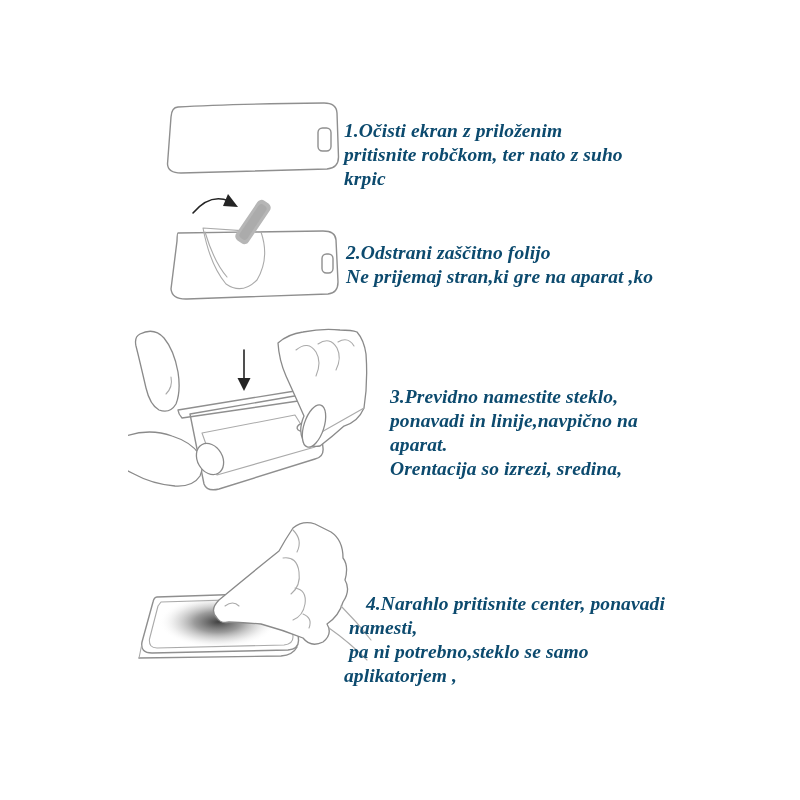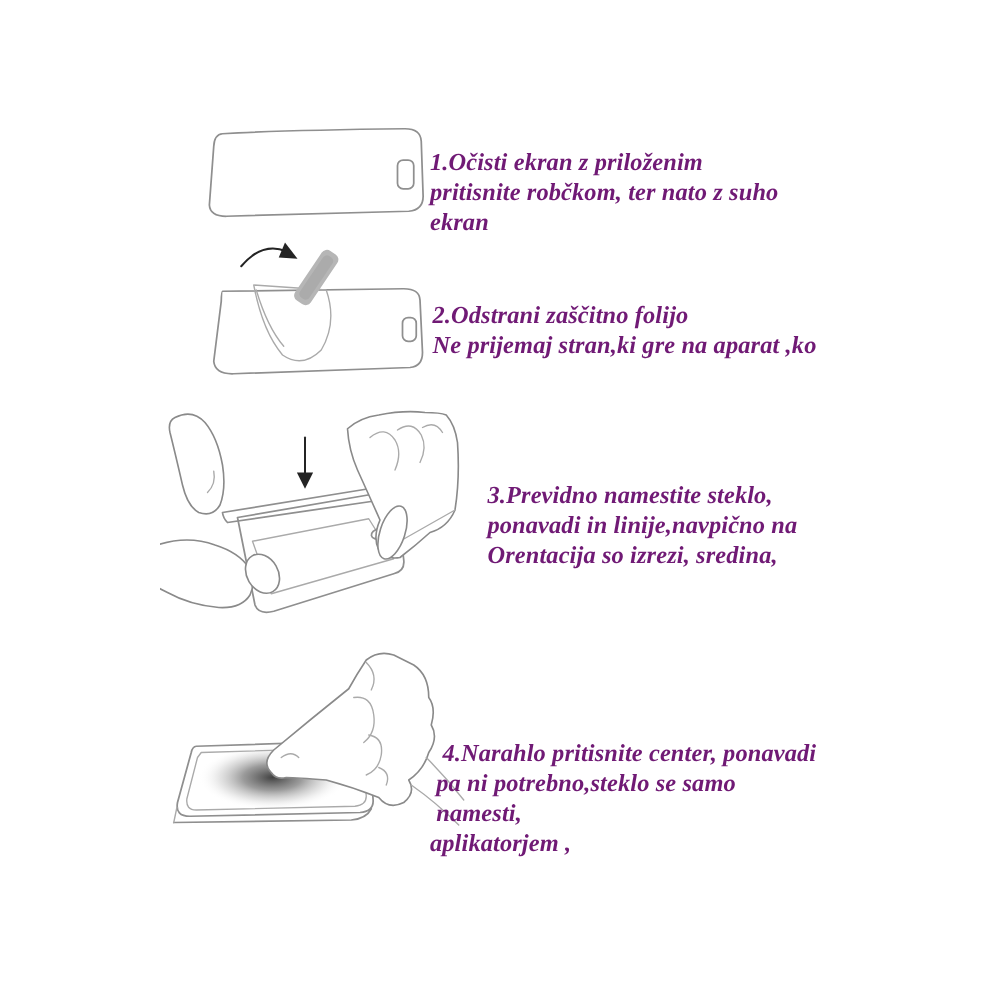--- a/index.html
+++ b/index.html
@@ -2,21 +2,21 @@
 <html><head>
 <meta charset="utf-8">
 <style>
   html,body{margin:0;padding:0;background:#ffffff;}
   .canvas{
     position:relative;width:800px;height:800px;background:#ffffff;overflow:hidden;
     font-family:"Liberation Serif","DejaVu Serif",serif;
   }
   .illus{position:absolute;}
   .text-block{
-    position:absolute;color:#701a75;font-weight:bold;font-style:italic;
+    position:absolute;color:#0c4a6e;font-weight:bold;font-style:italic;
     font-size:19.5px;line-height:24px;white-space:nowrap;letter-spacing:0.1px;
   }
   .ln  {fill:none;stroke:#8f8f8f;stroke-width:1.4;stroke-linecap:round;stroke-linejoin:round;}
   .ln3 {fill:none;stroke:#aaaaaa;stroke-width:1.1;stroke-linecap:round;stroke-linejoin:round;}
   .hand{fill:#ffffff;stroke:#8a8a8a;stroke-width:1.3;stroke-linecap:round;stroke-linejoin:round;}
   .arrow-line{fill:none;stroke:#242424;stroke-width:1.6;stroke-linecap:round;}
   .dark{fill:#242424;stroke:none;}
 </style>
 </head>
 <body>
@@ -26,21 +26,21 @@
   <div class="illus" style="left:160px;top:96px;width:190px;height:84px">
     <svg width="190" height="84" viewBox="0 0 190 84">
       <path class="ln" d="M18,11 C60,8.5 120,7.5 164,7 Q176.5,7 177,17 L178.5,61 Q178.5,72 167,73 L21,77 Q8,77 7.5,68 L11,21 Q11.5,11.5 18,11 Z"></path>
       <rect class="ln" x="158" y="32" width="13" height="23" rx="4.5"></rect>
     </svg>
   </div>
 
   <div class="text-block" style="left:344px;top:119px">
     <div>1.Očisti ekran z priloženim</div>
     <div>pritisnite robčkom, ter nato z suho</div>
-    <div>ekran</div>
+    <div>krpic</div>
   </div>
 
   <div class="illus" style="left:158px;top:190px;width:205px;height:115px">
     <svg width="205" height="115" viewBox="0 0 205 115">
       <path class="ln" d="M20,43 L165,41 Q177.5,41 178,50 L180,92 Q180,103 170,104 L29,109 Q14,109.5 13,99 L19,51 Q19.2,43 20,43 Z"></path>
       <rect class="ln" x="164" y="64" width="11" height="19" rx="4.5"></rect>
       <g>
         <path class="ln3" d="M45,38 Q52,75 68,94 Q84,105 99,90 Q112,68 103,42 L45,38 Z"></path>
         <path class="ln3" d="M47,42 Q56,72 69,87"></path>
       </g>
@@ -92,20 +92,21 @@
       <g>
         <line class="arrow-line" x1="116" y1="22" x2="116" y2="52"></line>
         <polygon class="dark" points="116,63 109.5,50 122.5,50"></polygon>
       </g>
     </svg>
   </div>
 
   <div class="text-block" style="left:390px;top:385px">
     <div>3.Previdno namestite steklo,</div>
     <div>ponavadi in linije,navpično na</div>
+    <div>aparat.</div>
     <div>Orentacija so izrezi, sredina,</div>
   </div>
 
   <div class="illus" style="left:133px;top:518px;width:245px;height:165px">
     <svg width="245" height="165" viewBox="0 0 245 165">
       <defs>
         <radialGradient id="sm" cx="50%" cy="50%" r="50%">
           <stop offset="0%" stop-color="#2d2d2d" stop-opacity="0.9"></stop>
           <stop offset="40%" stop-color="#4a4a4a" stop-opacity="0.55"></stop>
           <stop offset="72%" stop-color="#8a8a8a" stop-opacity="0.22"></stop>
@@ -130,19 +131,19 @@
         <path class="ln3" d="M170,96 q10,4 6,14"></path>
         <path class="ln3" d="M160,12 q10,10 4,22"></path>
         <path class="ln3" d="M92,88 q8,-6 14,0"></path>
         <path class="ln3" d="M208,88 Q224,104 238,122"></path>
         <path class="ln3" d="M196,110 Q216,124 234,142"></path>
       </g>
     </svg>
   </div>
 
   <div class="text-block" style="left:344px;top:592px">
-    <div style="padding-left:10px">4.Narahlo pritisnite center, ponavadi</div>
+    <div style="padding-left:22px">4.Narahlo pritisnite center, ponavadi</div>
+    <div style="padding-left:5px">namesti,</div>
     <div style="padding-left:5px">pa ni potrebno,steklo se samo</div>
-    <div style="padding-left:5px">namesti,</div>
     <div>aplikatorjem ,</div>
   </div>
 
 </div>
 
 </body></html>

